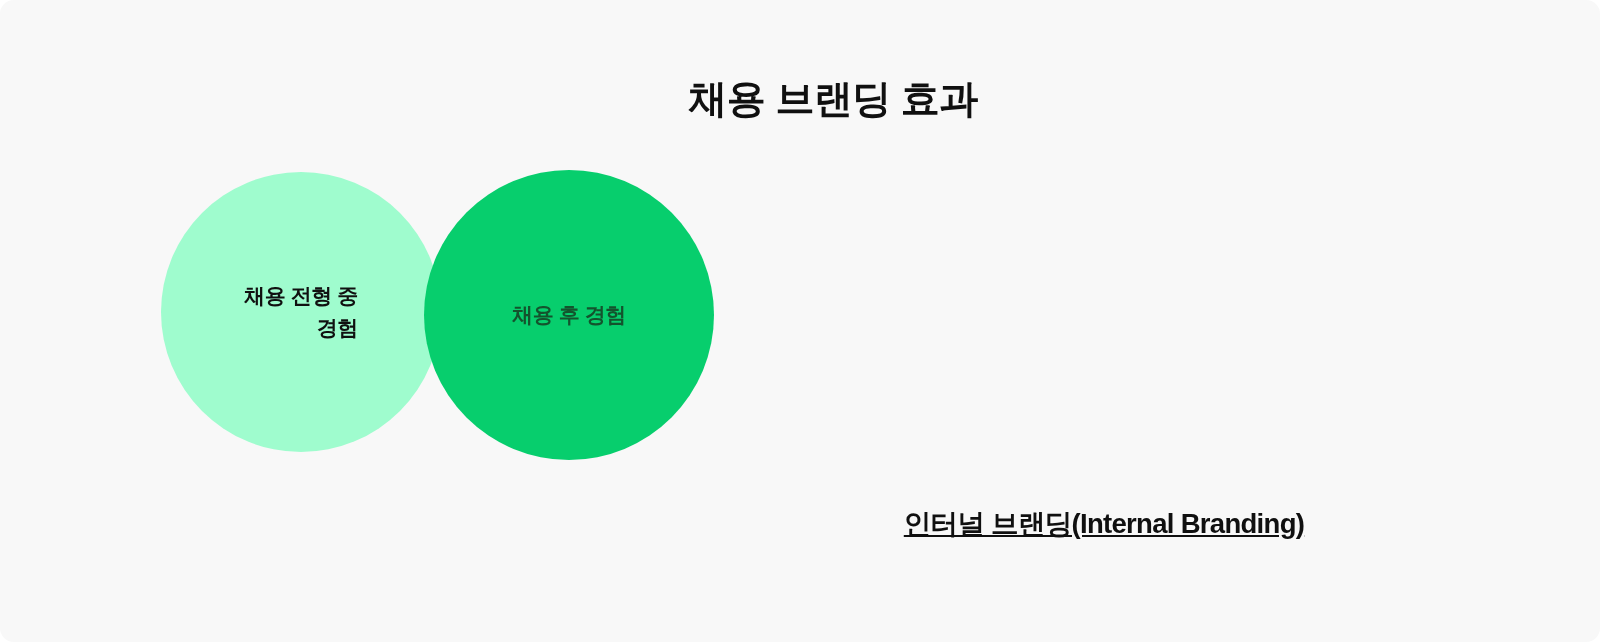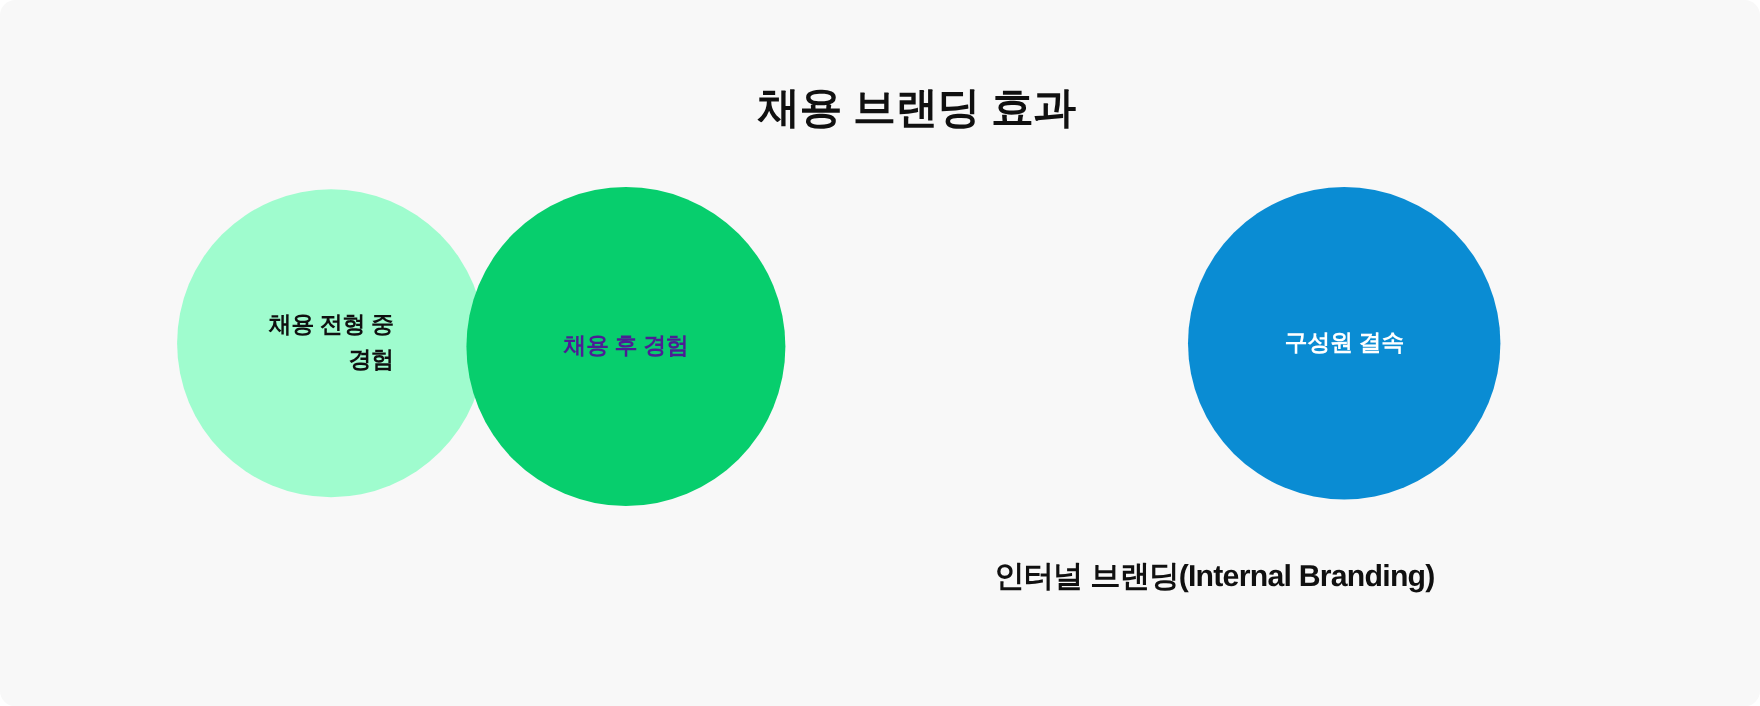--- a/index.html
+++ b/index.html
@@ -106,45 +106,43 @@
   }
   #caption-left {
     left: 172px;
     top: 486px;
     width: 542px;
   }
   #caption-right {
     left: 83px;
     top: 503px;
     width: 522px;
+    text-decoration: underline;
   }
 </style>
 </head>
 <body>
 
 <div class="canvas">
 
   <h1 class="page-title">채용 브랜딩 효과</h1>
 
   <div class="venn-group" id="group-left">
 
     <div class="circle" id="circle-cx" style="background:#9FFCCE;color:#101010;">
       <span class="circle-label">채용 전형 중
 경험</span>
     </div>
 
-    <div class="circle" id="circle-ex" style="background:#07CE6D;color:#4c1d95;">
+    <div class="circle" id="circle-ex" style="background:#07CE6D;color:#14532d;">
       <span class="circle-label">채용 후 경험</span>
     </div>
 
   </div>
 
   <div class="venn-group" id="group-right">
 
 
-    <div class="circle" id="circle-cohesion" style="background:#0A8CD3;color:#FFFFFF;">
-      <span class="circle-label">구성원 결속</span>
-    </div>
 
     <div class="caption" id="caption-right">인터널 브랜딩(Internal Branding)</div>
   </div>
 
 </div>
 
 </body></html>

